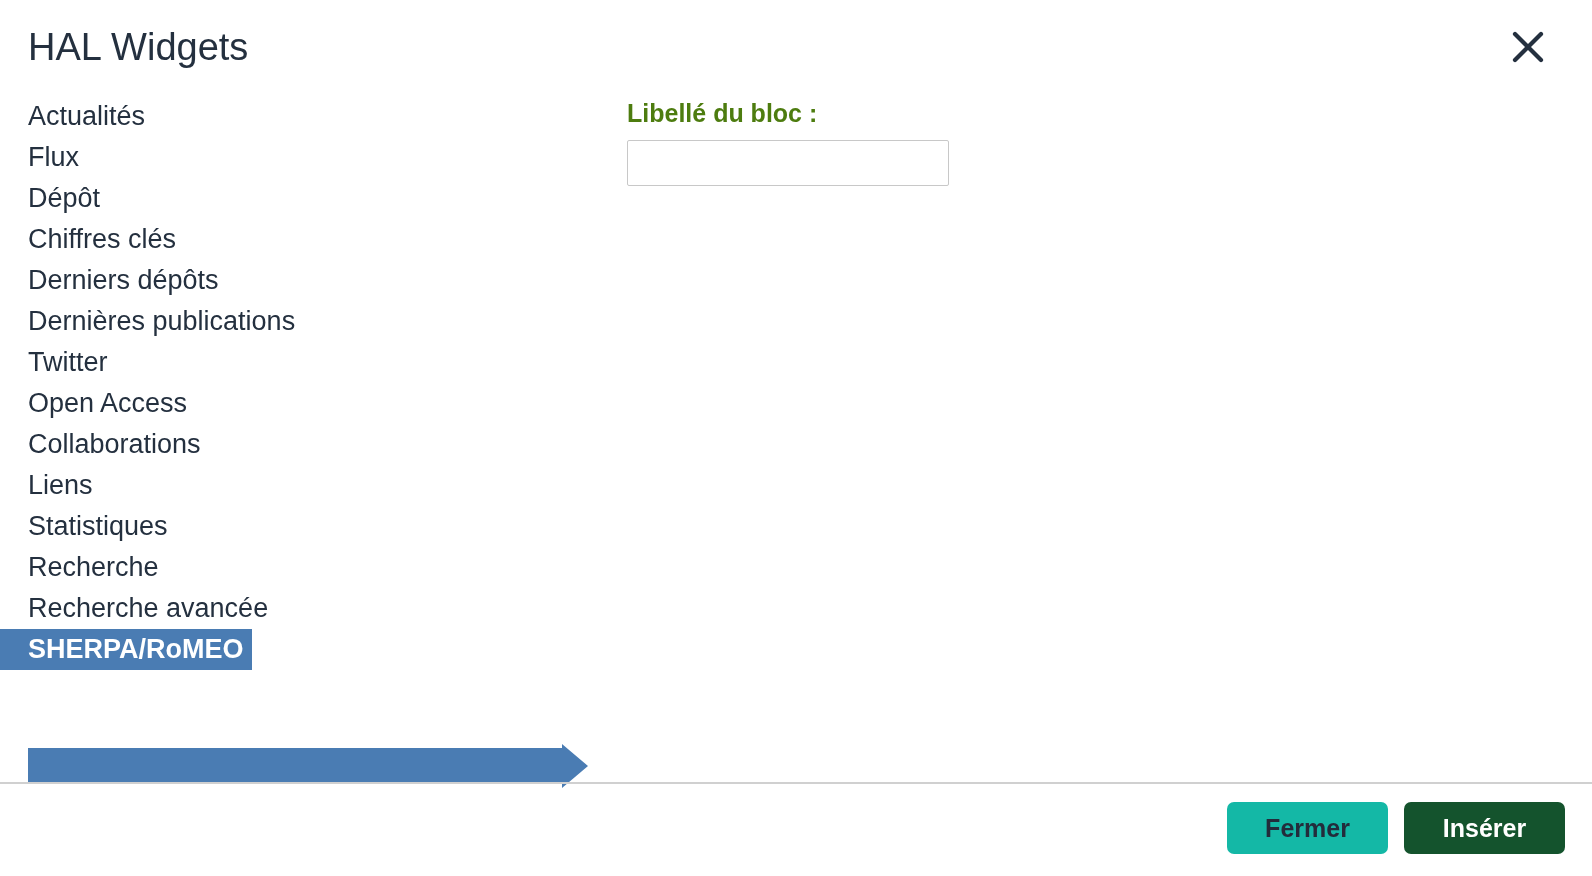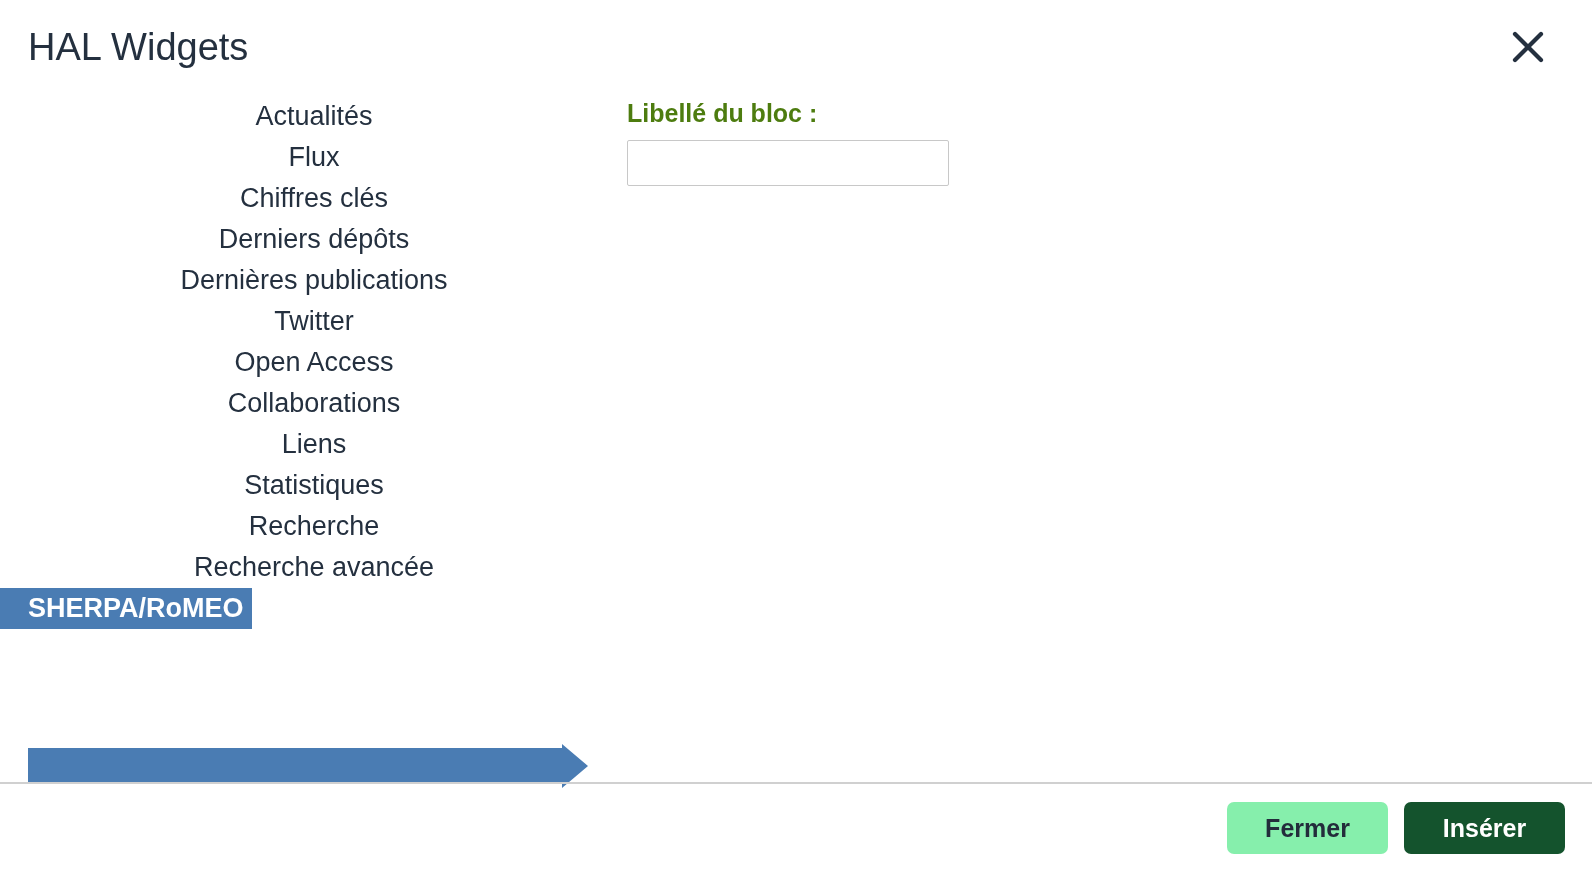--- a/index.html
+++ b/index.html
@@ -80,21 +80,20 @@
   }
   .widget-item {
     font-size: 27px;
     line-height: 41px;
     height: 41px;
     color: #24303f;
     padding: 0 0 0 28px;
     white-space: nowrap;
     cursor: pointer;
     font-weight: 400;
-    text-align: center;
   }
   .widget-item.selected {
     background: #4a7cb3;
     color: #ffffff;
     font-weight: 700;
     display: inline-block;
     padding-right: 8px;
   }
 
   
@@ -160,21 +159,21 @@
     line-height: 1;
     border: none;
     border-radius: 7px;
     padding: 0 28px;
     height: 52px;
     min-width: 161px;
     cursor: pointer;
     white-space: nowrap;
   }
   .btn-secondary {
-    background: #86efac;
+    background: #14b8a6;
     color: #232c3b;
   }
   .btn-primary {
     background: #14532d;
     color: #ffffff;
   }
 </style>
 </head>
 <body>
 
@@ -191,20 +190,21 @@
         </svg>
       </span>
     </button>
   </div>
 
   <div class="modal-body">
 
     <ul class="widget-list">
       <li class="widget-item"><span>Actualités</span></li>
       <li class="widget-item"><span>Flux</span></li>
+      <li class="widget-item"><span>Dépôt</span></li>
       <li class="widget-item"><span>Chiffres clés</span></li>
       <li class="widget-item"><span>Derniers dépôts</span></li>
       <li class="widget-item"><span>Dernières publications</span></li>
       <li class="widget-item"><span>Twitter</span></li>
       <li class="widget-item"><span>Open Access</span></li>
       <li class="widget-item"><span>Collaborations</span></li>
       <li class="widget-item"><span>Liens</span></li>
       <li class="widget-item"><span>Statistiques</span></li>
       <li class="widget-item"><span>Recherche</span></li>
       <li class="widget-item"><span>Recherche avancée</span></li>

